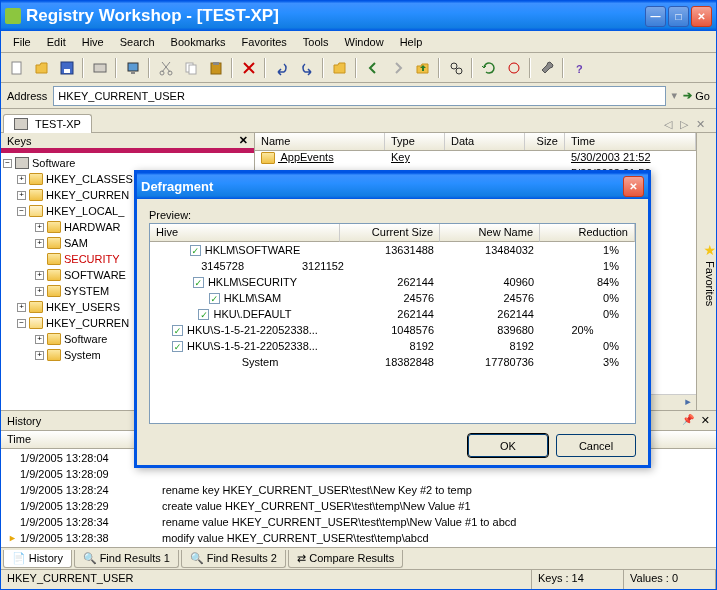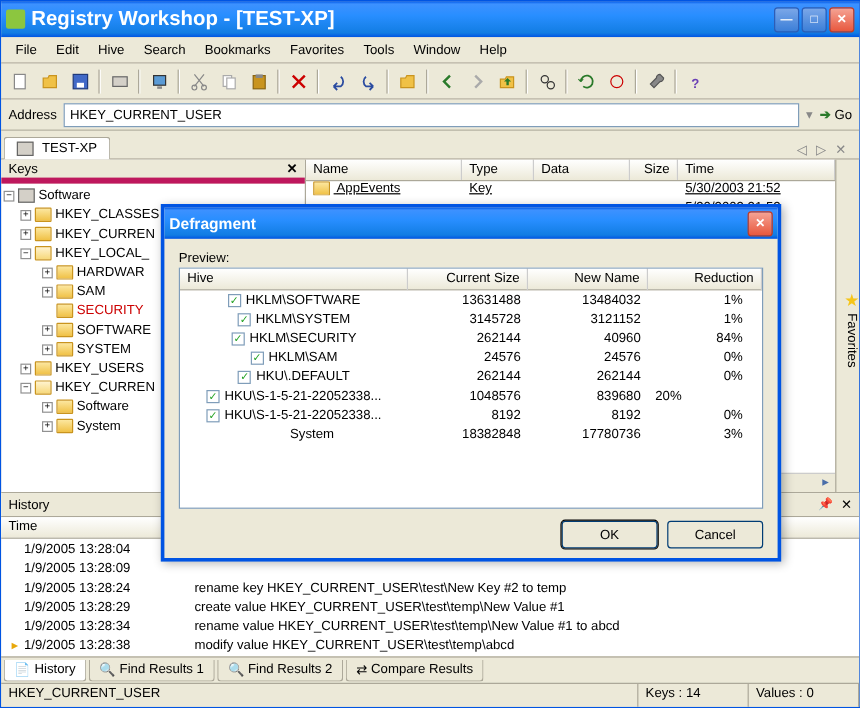--- a/index.html
+++ b/index.html
@@ -509,21 +509,20 @@
         <div class="grid-header-col" style="flex:1;text-align:right">Reduction</div>
       </div>
       <div class="grid-body" id="grid-body">
           <div class="grid-row">
             <span class="grid-cell" style="width:190px"><span class="chk">✓</span>HKLM\SOFTWARE</span>
             <span class="grid-cell" style="width:100px;text-align:right">13631488</span>
             <span class="grid-cell" style="width:100px;text-align:right">13484032</span>
             <span class="grid-cell" style="flex:1;text-align:right;padding-right:16px">1%</span>
           </div>
           <div class="grid-row">
-            <span class="grid-cell" style="width:190px"><span class="chk">✓</span>HKLM\SYSTEM</span>
             <span class="grid-cell" style="width:100px;text-align:right">3145728</span>
             <span class="grid-cell" style="width:100px;text-align:right">3121152</span>
             <span class="grid-cell" style="flex:1;text-align:right;padding-right:16px">1%</span>
           </div>
           <div class="grid-row">
             <span class="grid-cell" style="width:190px"><span class="chk">✓</span>HKLM\SECURITY</span>
             <span class="grid-cell" style="width:100px;text-align:right">262144</span>
             <span class="grid-cell" style="width:100px;text-align:right">40960</span>
             <span class="grid-cell" style="flex:1;text-align:right;padding-right:16px">84%</span>
           </div>
@@ -536,21 +535,21 @@
           <div class="grid-row">
             <span class="grid-cell" style="width:190px"><span class="chk">✓</span>HKU\.DEFAULT</span>
             <span class="grid-cell" style="width:100px;text-align:right">262144</span>
             <span class="grid-cell" style="width:100px;text-align:right">262144</span>
             <span class="grid-cell" style="flex:1;text-align:right;padding-right:16px">0%</span>
           </div>
           <div class="grid-row">
             <span class="grid-cell" style="width:190px"><span class="chk">✓</span>HKU\S-1-5-21-22052338...</span>
             <span class="grid-cell" style="width:100px;text-align:right">1048576</span>
             <span class="grid-cell" style="width:100px;text-align:right">839680</span>
-            <span class="grid-cell" style="flex:1;text-align:left;padding-right:16px">20%</span>
+            <span class="grid-cell" style="flex:1;text-align:center;padding-right:16px">20%</span>
           </div>
           <div class="grid-row">
             <span class="grid-cell" style="width:190px"><span class="chk">✓</span>HKU\S-1-5-21-22052338...</span>
             <span class="grid-cell" style="width:100px;text-align:right">8192</span>
             <span class="grid-cell" style="width:100px;text-align:right">8192</span>
             <span class="grid-cell" style="flex:1;text-align:right;padding-right:16px">0%</span>
           </div>
           <div class="grid-row">
             <span class="grid-cell" style="width:190px;padding-left:36px">System</span>
             <span class="grid-cell" style="width:100px;text-align:right">18382848</span>

